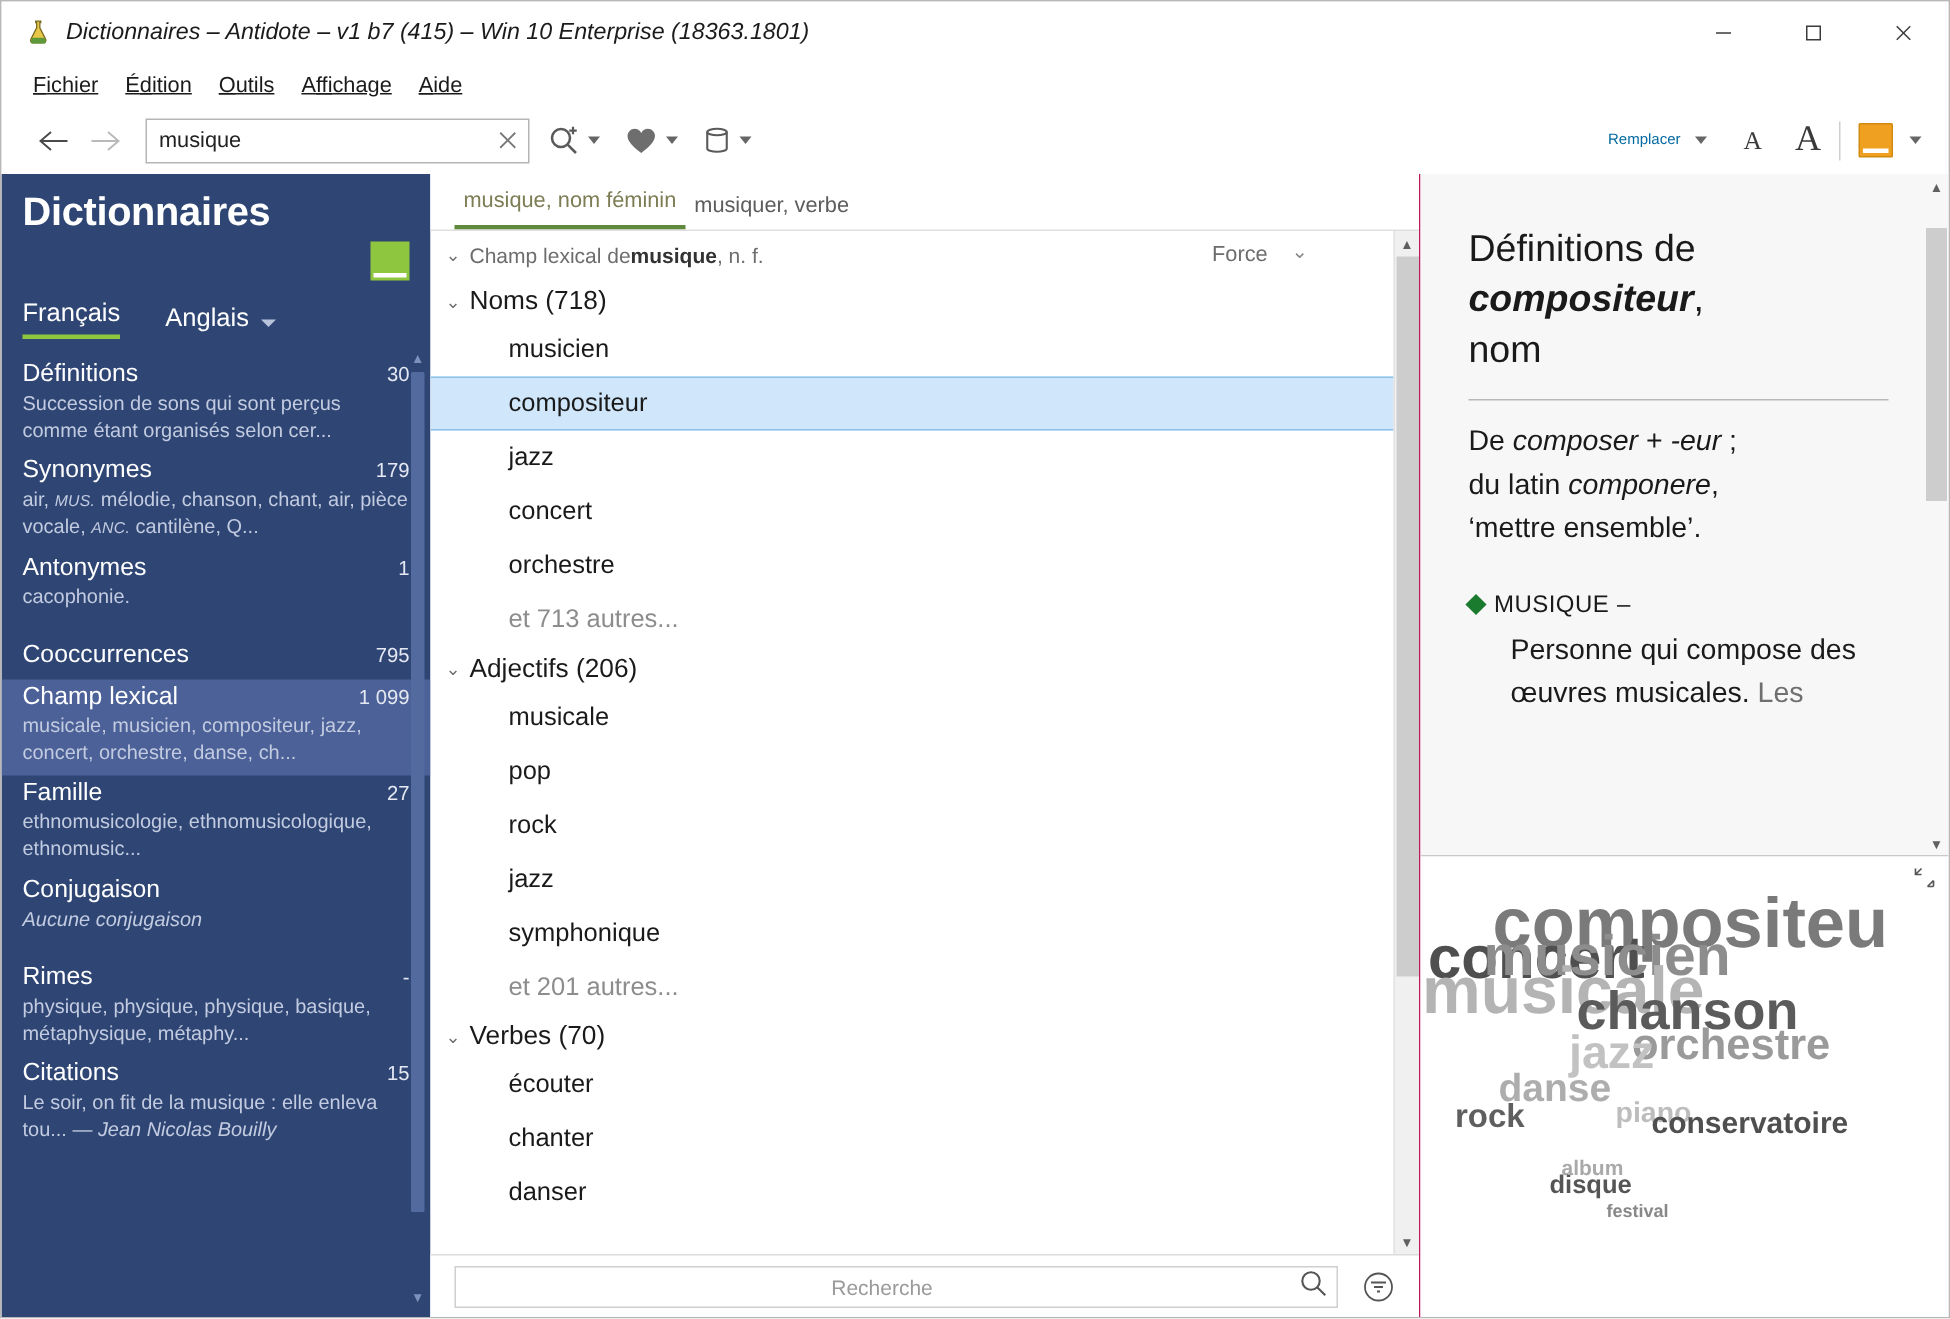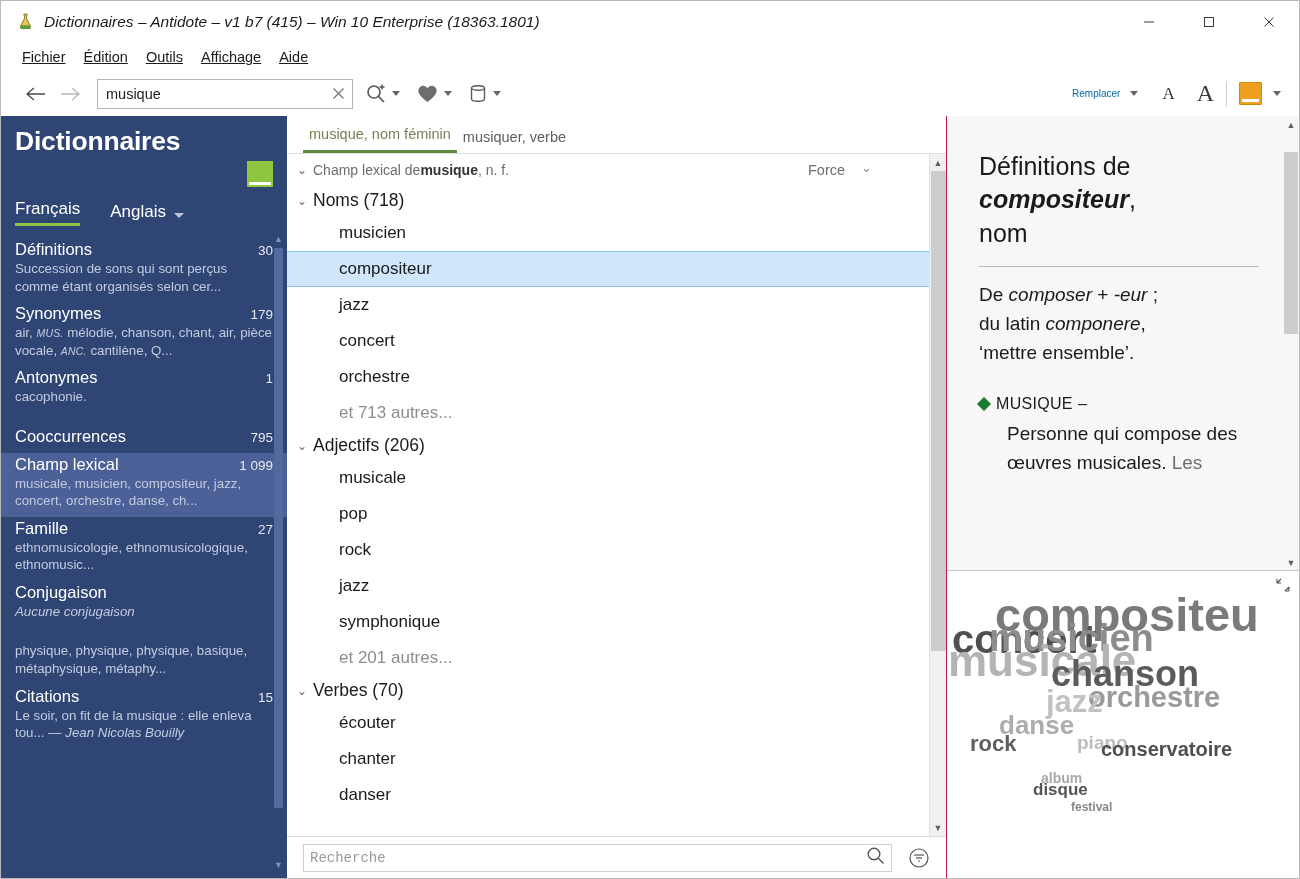--- a/index.html
+++ b/index.html
@@ -324,22 +324,22 @@
     border-top: 1px solid #dcdcdc;
   }
   .bs-input {
     flex: 1; height: 28px;
     border: 1px solid #cfcfcf;
     display: flex; align-items: center;
     padding: 0 6px;
   }
   .bs-input input {
     flex: 1; border: 0; outline: none;
-    font-size: 14px; font-family: Liberation Mono, monospace;
-    color: #333; background: transparent;
+    font-size: 14px; font-family: Liberation Sans, sans-serif;
+    color: #333; background: transparent; text-align: center;
   }
   .bs-input input::placeholder { color: #9a9a9a; }
   .bs-filter {
     width: 34px; height: 34px;
     margin-left: 10px;
     display: flex; align-items: center; justify-content: center;
     color: #555;
   }
 
   
@@ -592,20 +592,24 @@
           <div class="sb-entry-row">
             <span class="sb-entry-name">Conjugaison</span>
             <span class="sb-entry-count"></span>
           </div>
           <div class="sb-entry-sub italic">Aucune conjugaison</div>
         </div>
 
         <div class="sb-gap"></div>
 
         <div class="sb-entry">
+          <div class="sb-entry-row">
+            <span class="sb-entry-name">Rimes</span>
+            <span class="sb-entry-count">-</span>
+          </div>
           <div class="sb-entry-sub">physique, physique, physique, basique, métaphysique, métaphy...</div>
         </div>
 
         <div class="sb-entry">
           <div class="sb-entry-row">
             <span class="sb-entry-name">Citations</span>
             <span class="sb-entry-count">15</span>
           </div>
           <div class="sb-entry-sub">Le soir, on fit de la musique : elle enleva tou... — <span class="cite">Jean Nicolas Bouilly</span></div>
         </div>

